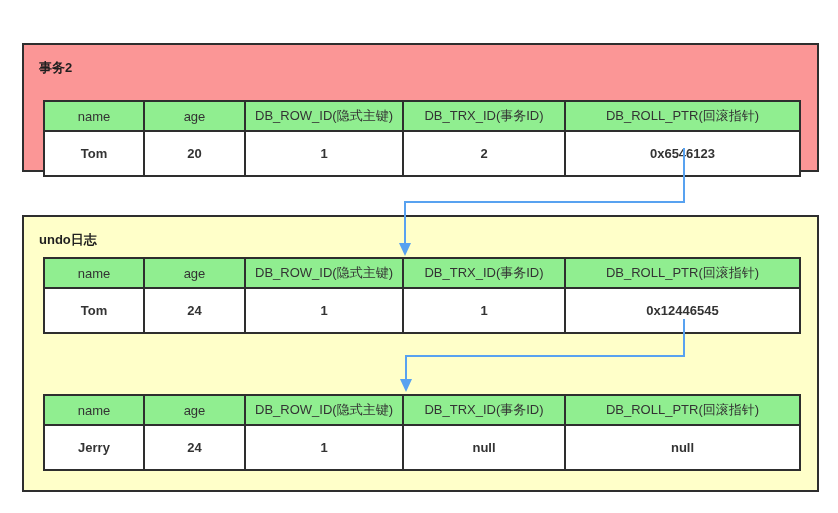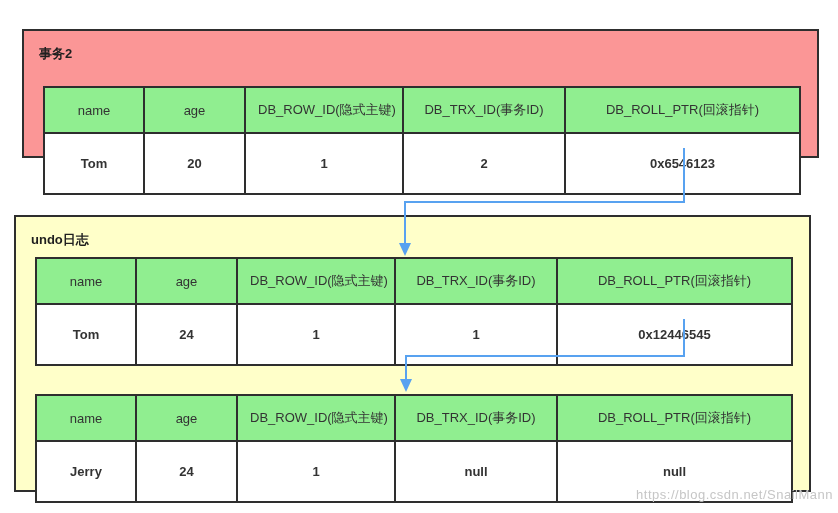--- a/index.html
+++ b/index.html
@@ -14,32 +14,32 @@
     --watermark-text:#C6C6C6;
   }
   html,body{margin:0;padding:0;}
   body{
     width:838px;height:513px;background:#ffffff;
     font-family:"Liberation Sans","DejaVu Sans",sans-serif;
     color:var(--text);
   }
   .canvas{position:absolute;left:0;top:0;width:838px;height:513px;overflow:hidden;}
   .section-box{position:absolute;border:2px solid var(--border);box-sizing:border-box;}
-  .box-transaction{left:22px;top:29px;width:797px;height:129px;background:var(--transaction-box-bg);}
-  .box-undo{left:14px;top:215px;width:797px;height:277px;background:var(--undo-box-bg);}
+  .box-transaction{left:22px;top:43px;width:797px;height:129px;background:var(--transaction-box-bg);}
+  .box-undo{left:22px;top:215px;width:797px;height:277px;background:var(--undo-box-bg);}
   .section-title{
     position:absolute;left:15px;top:14px;
     font-weight:bold;font-size:13px;color:var(--title-text);
   }
   .ver-table{
     position:absolute;border-collapse:collapse;table-layout:fixed;
     width:756px;font-size:13px;text-align:center;background:var(--cell-bg);
   }
   .ver-table th,.ver-table td{
-    border:2px solid var(--border);padding:12px;overflow:hidden;white-space:nowrap;margin-top:19px;
+    border:2px solid var(--border);padding:4px;overflow:hidden;white-space:nowrap;margin-top:19px;
   }
   .ver-table th{background:var(--header-bg);height:20px;font-weight:normal;color:var(--text);}
   .ver-table td{background:var(--cell-bg);height:35px;color:var(--text);font-weight:bold;}
   .tbl-transaction{left:19px;top:55px;}
   .tbl-undo-1{left:19px;top:40px;}
   .tbl-undo-0{left:19px;top:177px;}
   svg.arrows{position:absolute;left:0;top:0;width:838px;height:513px;pointer-events:none;color:var(--arrow);}
   svg.arrows polyline{fill:none;stroke:currentColor;stroke-width:2;}
   svg.arrows polygon{fill:currentColor;stroke:none;}
   .watermark{
@@ -147,15 +147,14 @@
     <g>
       <polyline points="684,148 684,202 405,202 405,244"></polyline>
       <polygon points="399,243 411,243 405,256"></polygon>
     </g>
     <g>
       <polyline points="684,319 684,356 406,356 406,380"></polyline>
       <polygon points="400,379 412,379 406,392"></polygon>
     </g>
   </svg>
 
-  <div class="watermark">https://blog.csdn.net/SnailMann</div>
 
 </div>
 
 </body></html>

